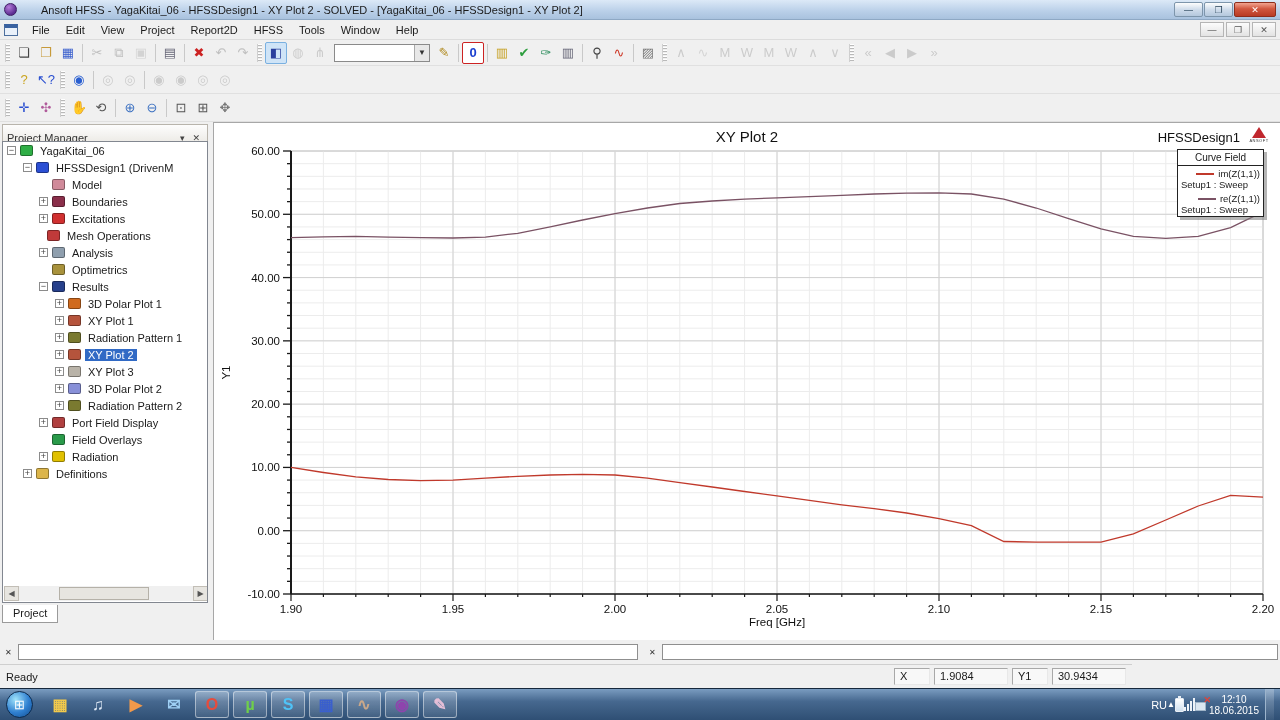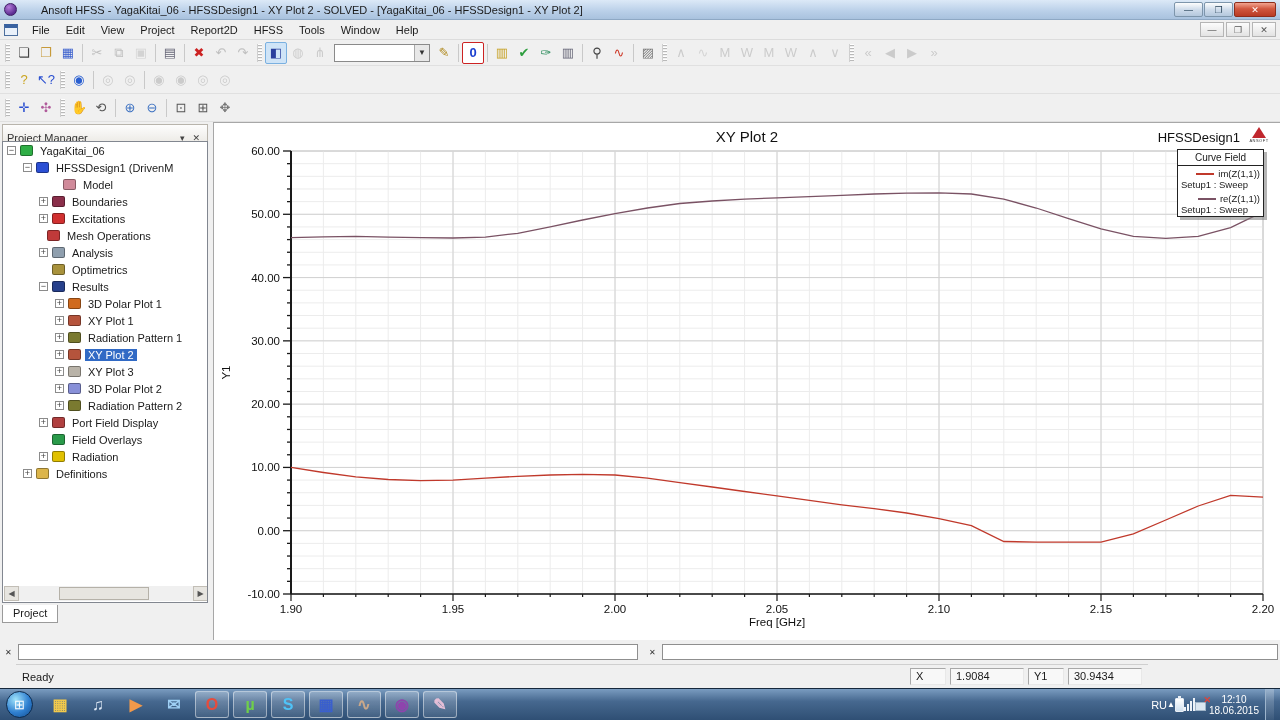--- a/index.html
+++ b/index.html
@@ -98,21 +98,21 @@
   .legend-sub { text-align:left; }
 
   
   .dock { position:absolute; top:642px; height:20px; display:flex; align-items:center; gap:3px; }
   #dock-left { left:2px; width:636px; }
   #dock-right { left:646px; width:632px; }
   .dock-close { font-size:8px; color:#333; padding:0 2px; border:1px solid transparent; }
   .dock-box { flex:1; height:16px; background:#fff; border:1px solid #8f8f8f; }
 
   
-  #statusbar { position:absolute; left:16px; top:664px; width:1132px; height:24px;
+  #statusbar { position:absolute; left:0; top:664px; width:1132px; height:24px;
     background:#f0f0f0; border-top:1px solid #cfcfcf; display:flex; align-items:center; padding:8px 6px; }
   #status-right { margin-left:auto; display:flex; gap:4px; }
   .status-cell { height:17px; background:#f8f8f8; border:1px solid #a8a8a8;
     border-right-color:#e8e8e8; border-bottom-color:#e8e8e8; padding:1px 5px; font-size:11px; }
   .status-cell.val { width:74px; }
   .status-cell.lab { width:36px; }
 
   
   #taskbar { position:absolute; left:0; top:688px; width:1280px; height:32px;
     background:linear-gradient(#7a9cc0,#46688f 40%,#2f4f74); border-top:1px solid #16283c;
@@ -265,21 +265,21 @@
         <div class="tree-row" style="padding-left: 4px;">
           <span class="expander">−</span>
           <span class="tree-icon" style="background: rgb(47, 174, 70);"></span>
           <span class="tree-label bold">YagaKitai_06</span>
         </div>
         <div class="tree-row" style="padding-left: 20px;">
           <span class="expander">−</span>
           <span class="tree-icon" style="background: rgb(43, 79, 212);"></span>
           <span class="tree-label bold">HFSSDesign1 (DrivenM</span>
         </div>
-        <div class="tree-row" style="padding-left: 36px; margin-left: 11px;">
+        <div class="tree-row" style="padding-left: 36px;">
           <span class="expander none"></span>
           <span class="tree-icon" style="background: rgb(208, 138, 154);"></span>
           <span class="tree-label">Model</span>
         </div>
         <div class="tree-row" style="padding-left: 36px;">
           <span class="expander">+</span>
           <span class="tree-icon" style="background: rgb(138, 47, 74);"></span>
           <span class="tree-label">Boundaries</span>
         </div>
         <div class="tree-row" style="padding-left: 36px;">

